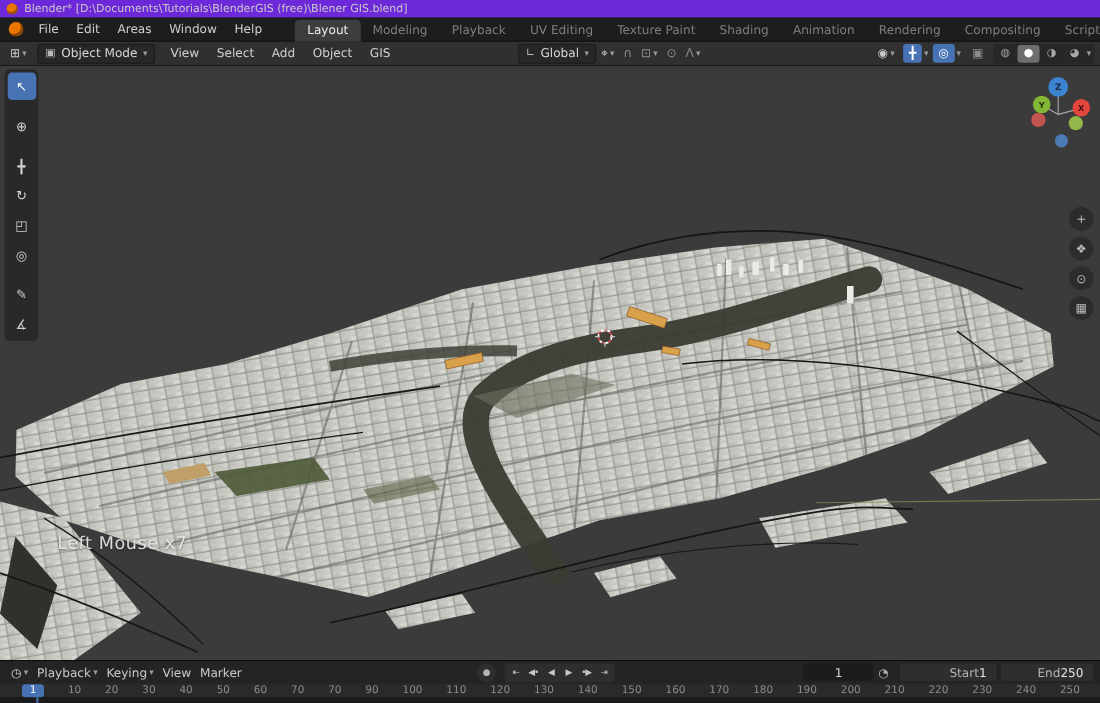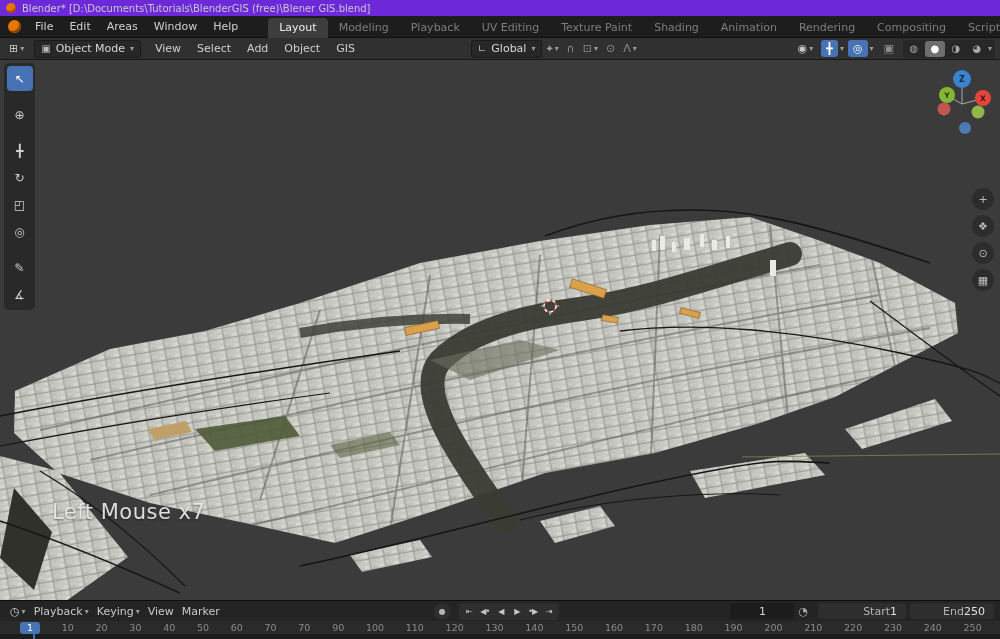--- a/index.html
+++ b/index.html
@@ -40,21 +40,21 @@
   .scene { position:absolute; inset:0; }
   .vp-text { position:absolute; left:57px; top:6px; font-size:11px; color:#d2d2d2; line-height:16px; }
   .vp-text .ctx { font-size:10.5px; color:#ababab; }
   .toolbar-col { position:absolute; left:4px; top:3px; width:31px; background:rgba(40,40,40,.92); border-radius:5px; padding:3px 2px; display:flex; flex-direction:column; gap:2px; align-items:center; }
   .tool-btn { width:26px; height:25px; border:none; border-radius:4px; background:none; color:#cfcfcf; font-size:12px; display:flex; align-items:center; justify-content:center; font-family:inherit; }
   .tool-btn.active { background:#4772b3; color:#fff; }
   .tool-btn.gap { margin-top:9px; }
   .gizmo { position:absolute; right:6px; top:6px; }
   .navcol { position:absolute; right:6px; top:128px; display:flex; flex-direction:column; gap:5px; }
   .circle-btn { width:22px; height:22px; border-radius:50%; background:rgba(42,42,42,.85); border:none; color:#bdbdbd; font-size:11px; display:flex; align-items:center; justify-content:center; font-family:inherit; }
-  .screencast { position:absolute; left:52px; top:440px; font-size:21px; color:rgba(235,235,235,.92); text-shadow:0 1px 2px rgba(0,0,0,.45); letter-spacing:.5px; }
+  .screencast { position:absolute; left:52px; top:424px; font-size:16px; color:rgba(235,235,235,.92); text-shadow:0 1px 2px rgba(0,0,0,.45); letter-spacing:.5px; }
 
   
   .tlheader { height:21px; background:#242424; border-top:1px solid #0e0e0e; display:flex; align-items:center; padding:0 6px; flex:0 0 21px; position:relative; }
   .tlheader .hbtn { font-size:11px; }
   .transport-wrap { position:absolute; left:50%; transform:translateX(-53%); display:flex; align-items:center; gap:8px; }
   .rec-btn { width:17px; height:17px; border-radius:50%; background:#2e2e2e; border:none; color:#b5b5b5; font-size:8px; display:flex; align-items:center; justify-content:center; font-family:inherit; }
   .transport { display:flex; background:#2e2e2e; border-radius:3px; padding:1px 2px; }
   .tbtn { min-width:16px; height:15px; border:none; background:none; color:#c6c6c6; font-size:8px; display:flex; align-items:center; justify-content:center; font-family:inherit; letter-spacing:-1px; padding:0 1px; }
   .frame-field { width:64px; height:16px; background:#1c1c1c; border-radius:3px; font-size:11px; color:#d5d5d5; display:flex; align-items:center; justify-content:center; }
   .tl-icon { font-size:11px; color:#a8a8a8; margin:0 4px; }

